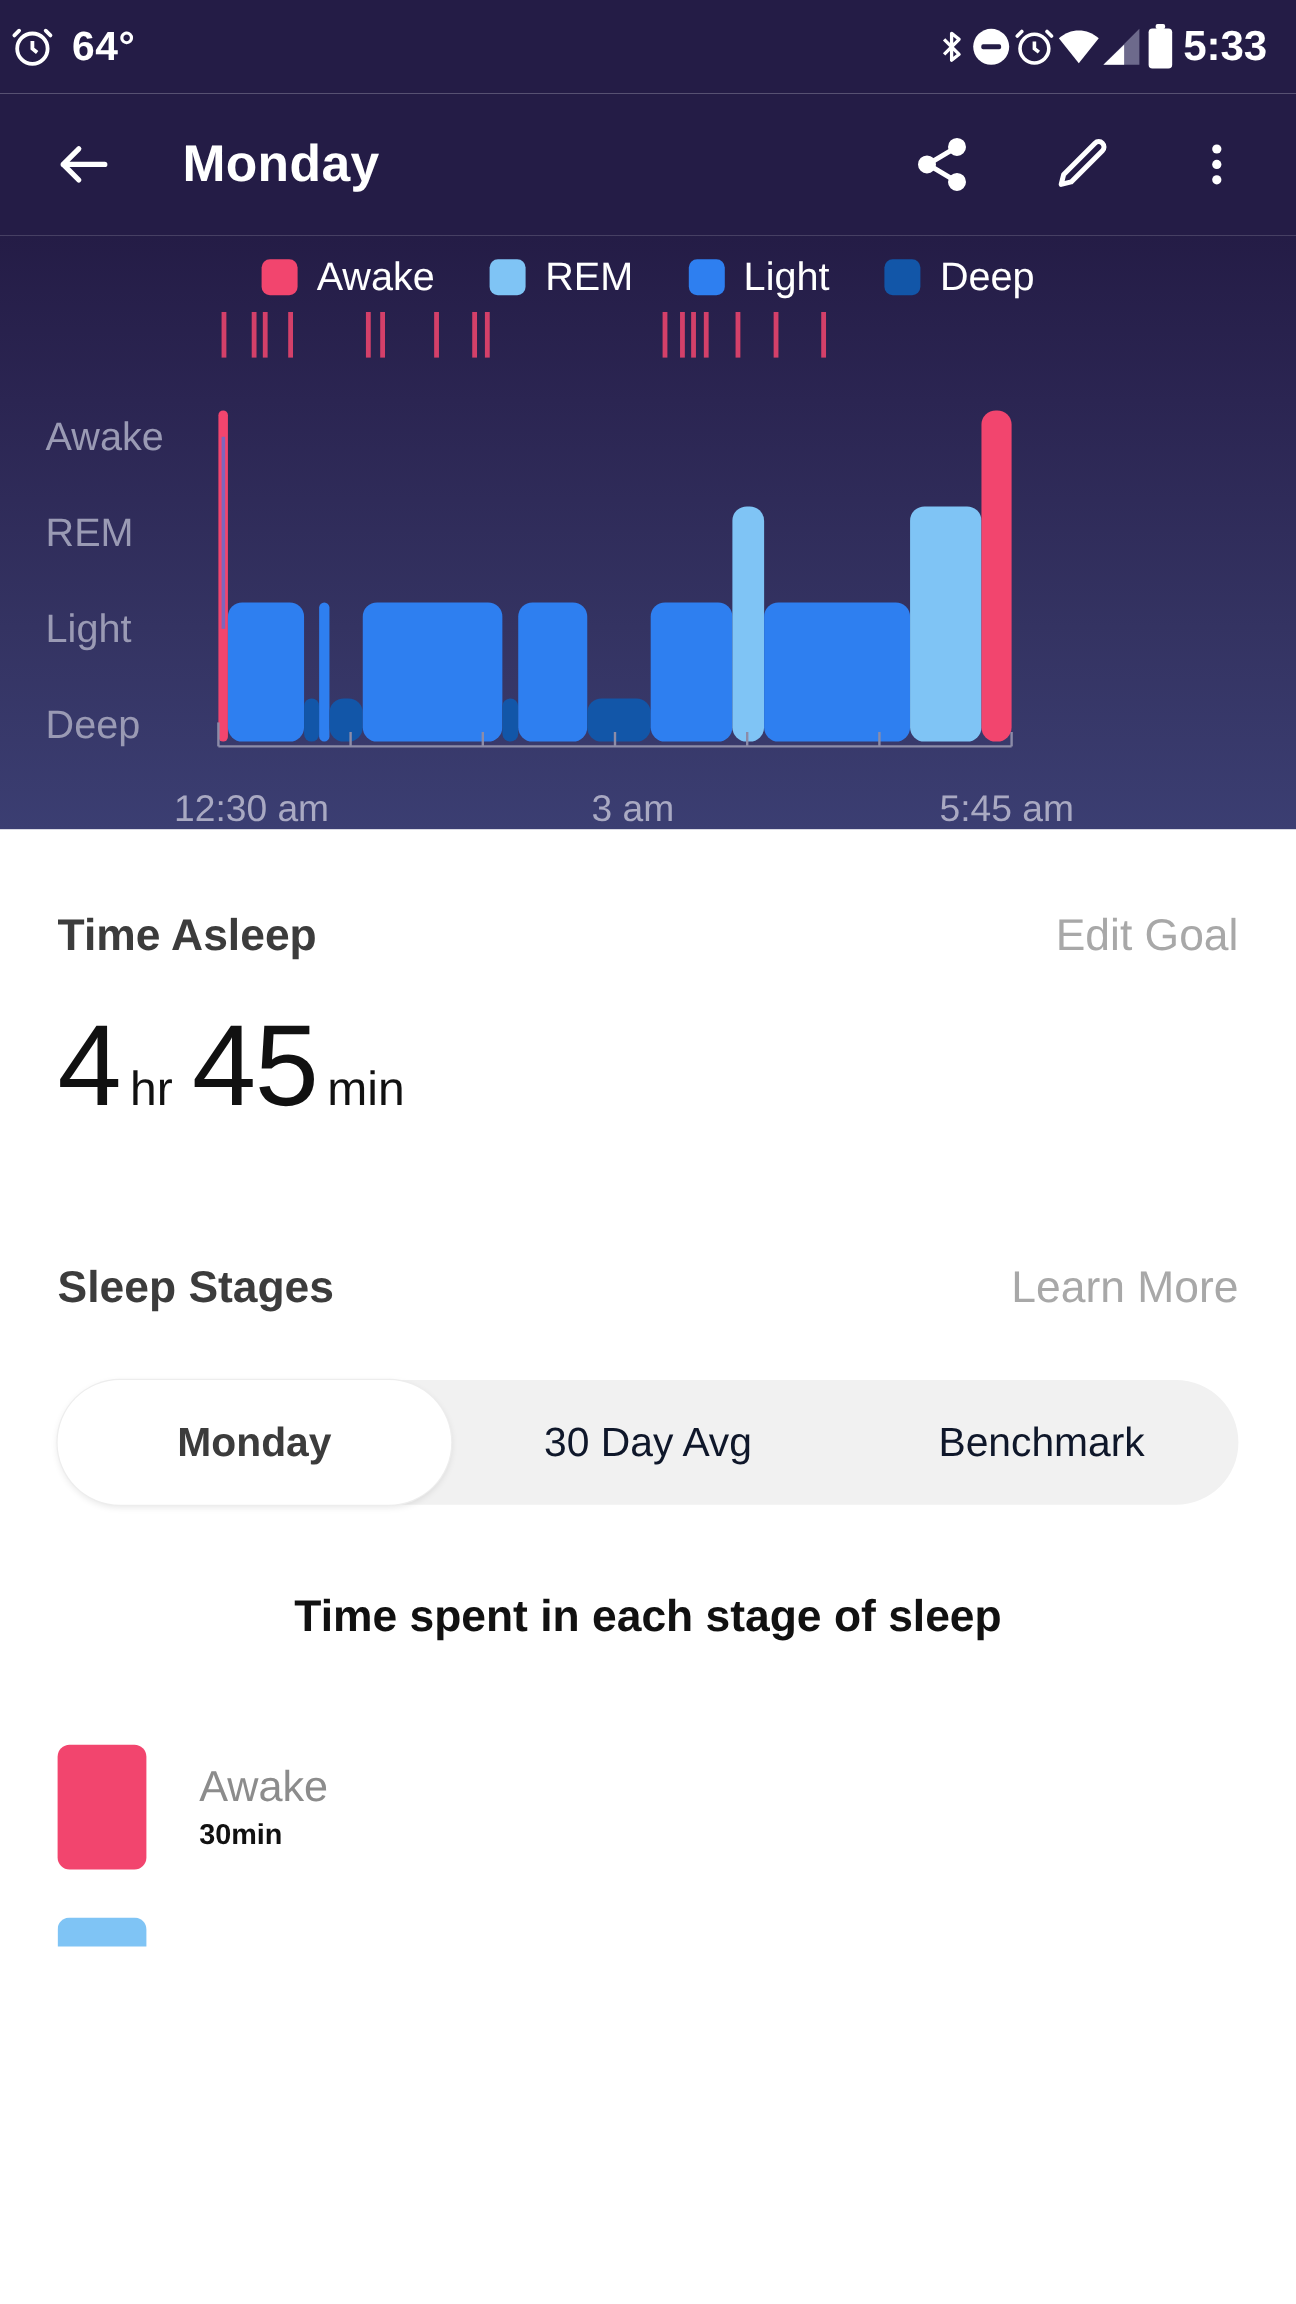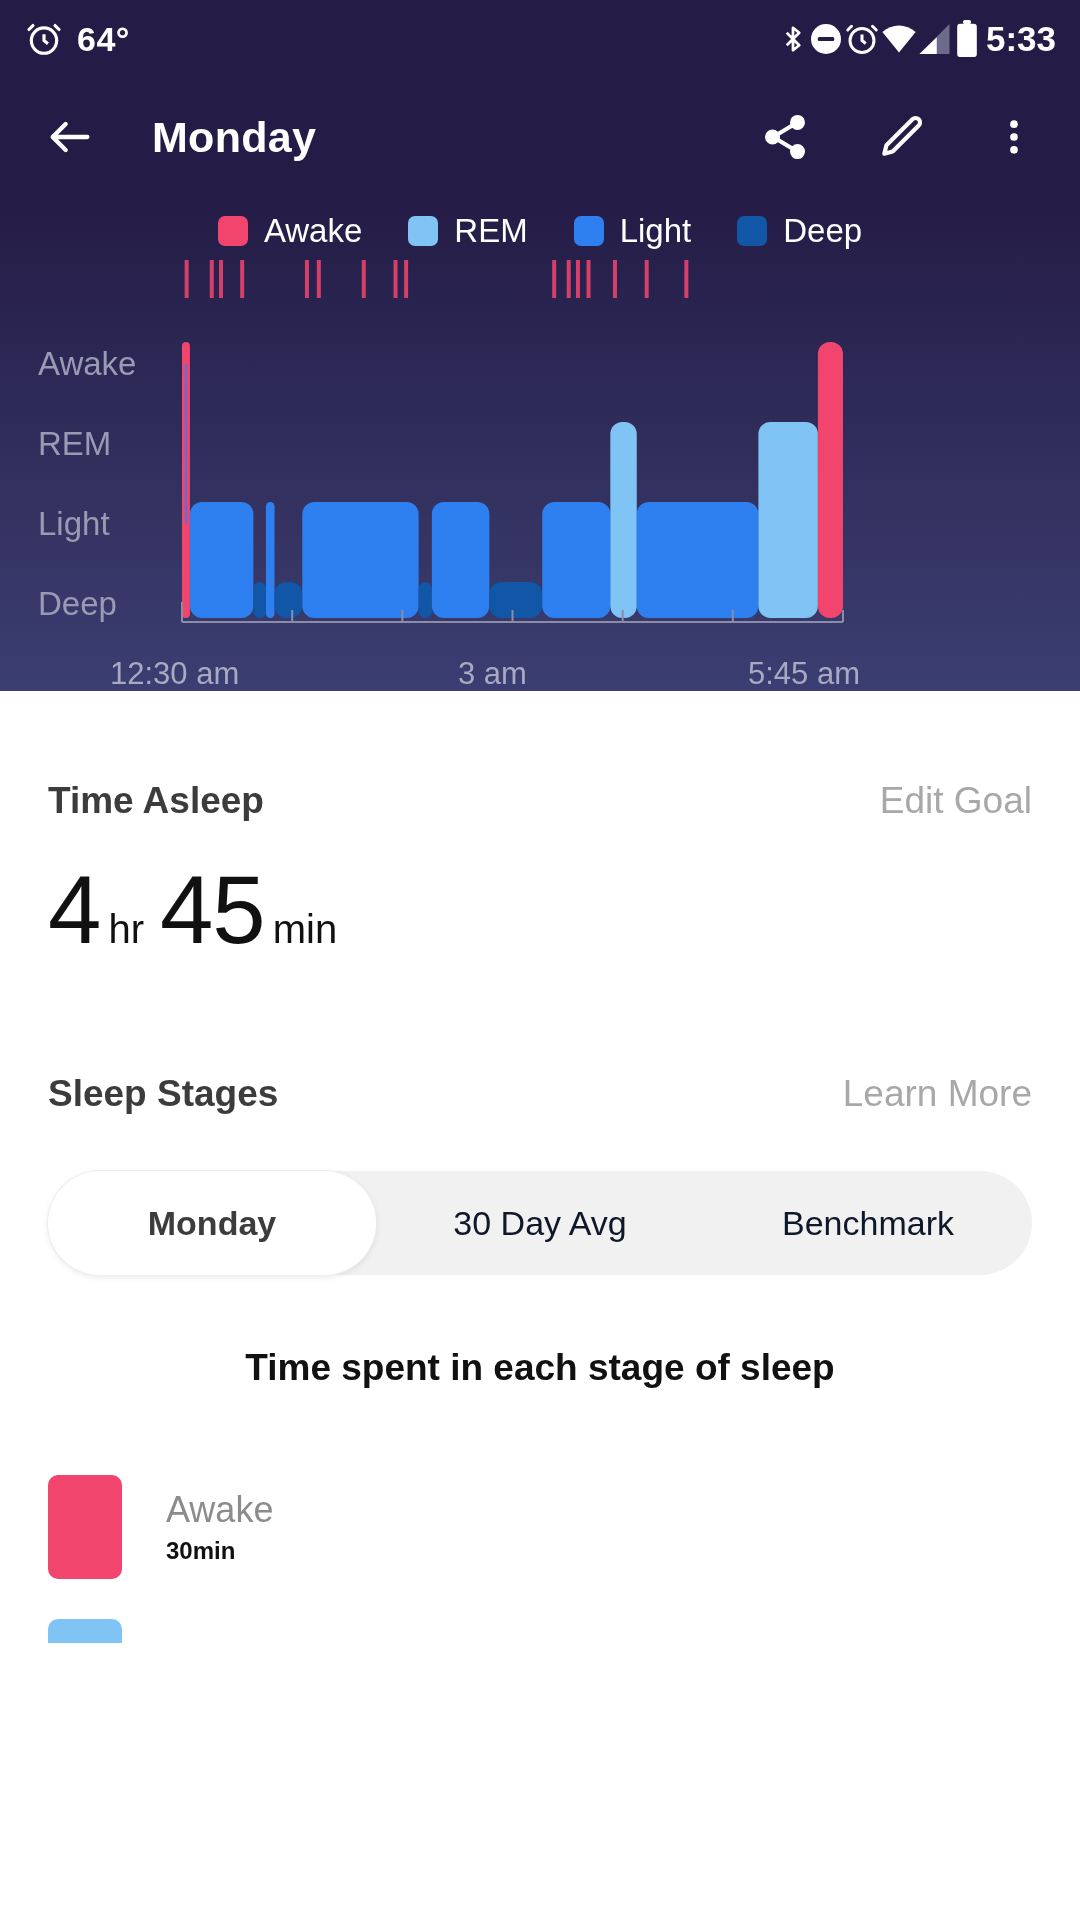--- a/index.html
+++ b/index.html
@@ -7,21 +7,21 @@
   body {
     font-family:"Liberation Sans", sans-serif;
     background:#ffffff;
     overflow:hidden;
     position:relative;
   }
 
   
   .statusbar{
     height:78px; background:#241C46; color:#fff;
-    display:flex; align-items:center; padding:0 25px;
+    display:flex; align-items:center; padding:0 8px;
     position:relative;
   }
   .sb-left{ display:flex; align-items:center; gap:14px; }
   .sb-temp{ font-size:34px; font-weight:bold; letter-spacing:.5px; }
   .sb-right{ position:absolute; right:24px; top:0; height:78px;
              display:flex; align-items:center; }
   .sb-time{ font-size:35px; font-weight:bold; margin-left:6px; }
   .ic{ display:block; }
 
   
@@ -52,32 +52,32 @@
   .ylab{
     position:absolute; left:38px; color:#9A9AB4;
     font-size:33px; transform:translateY(-50%);
   }
   .svg-wrap{ position:absolute; inset:0; }
 
   .xlabels{
     position:absolute; bottom:14px; left:0; right:0;
     color:#A9A9C2; font-size:31px;
   }
-  .xlabels span{ position:absolute; }
+  .xlabels span{ position:absolute;margin-left:35px; }
 
   
   .content{ background:#fff; padding:0 48px; }
 
   .row-head{
     display:flex; justify-content:space-between; align-items:baseline;
   }
   .sec-title{ font-size:37px; color:#3C3C3C; font-weight:bold; }
   .sec-action{ font-size:37px; color:#A8A8A8; }
 
-  .time-asleep{ padding-top:89px; }
+  .time-asleep{ padding-top:68px; }
   .big-value{ margin-top:42px; display:flex; align-items:baseline; }
   .num{ font-size:96px; color:#111; line-height:.95; letter-spacing:-1px; }
   .unit{ font-size:40px; color:#111; margin:0 16px 0 8px;text-align:center; }
 
   .sleep-stages{ padding-top:118px; }
 
   .segmented{
     margin-top:56px; height:104px; background:#F1F1F1;
     border-radius:52px; display:flex; align-items:center; position:relative;
   }

